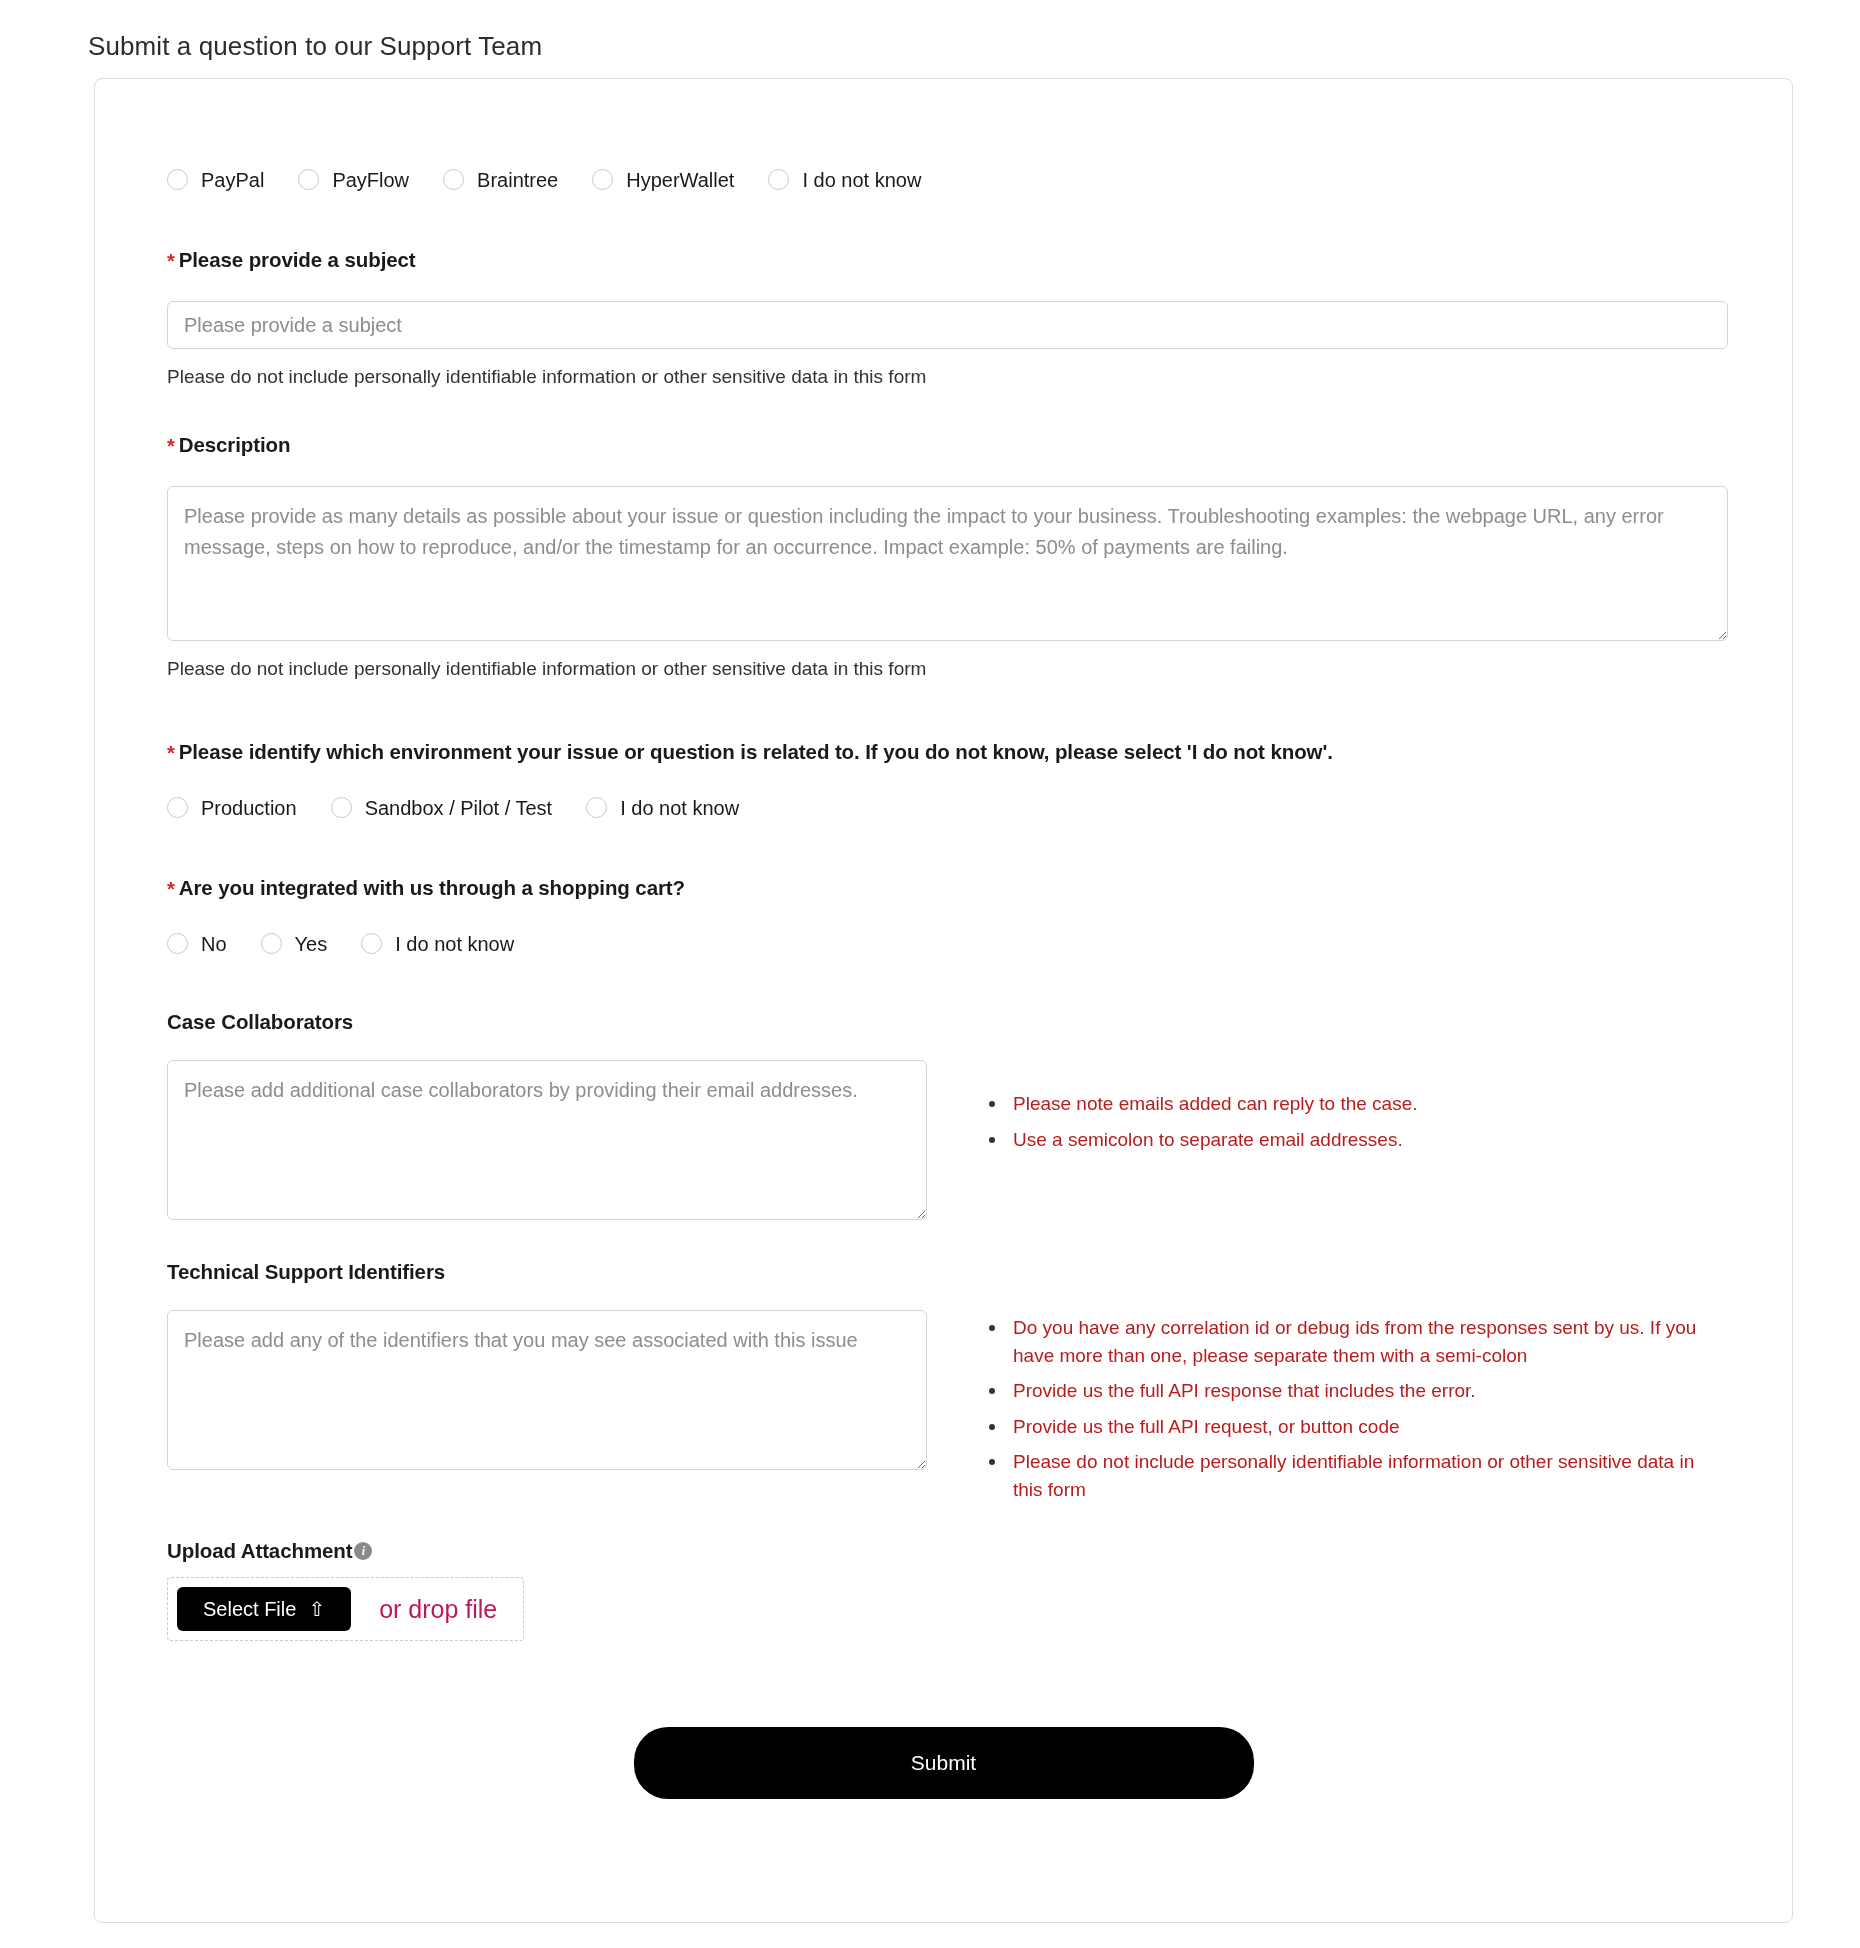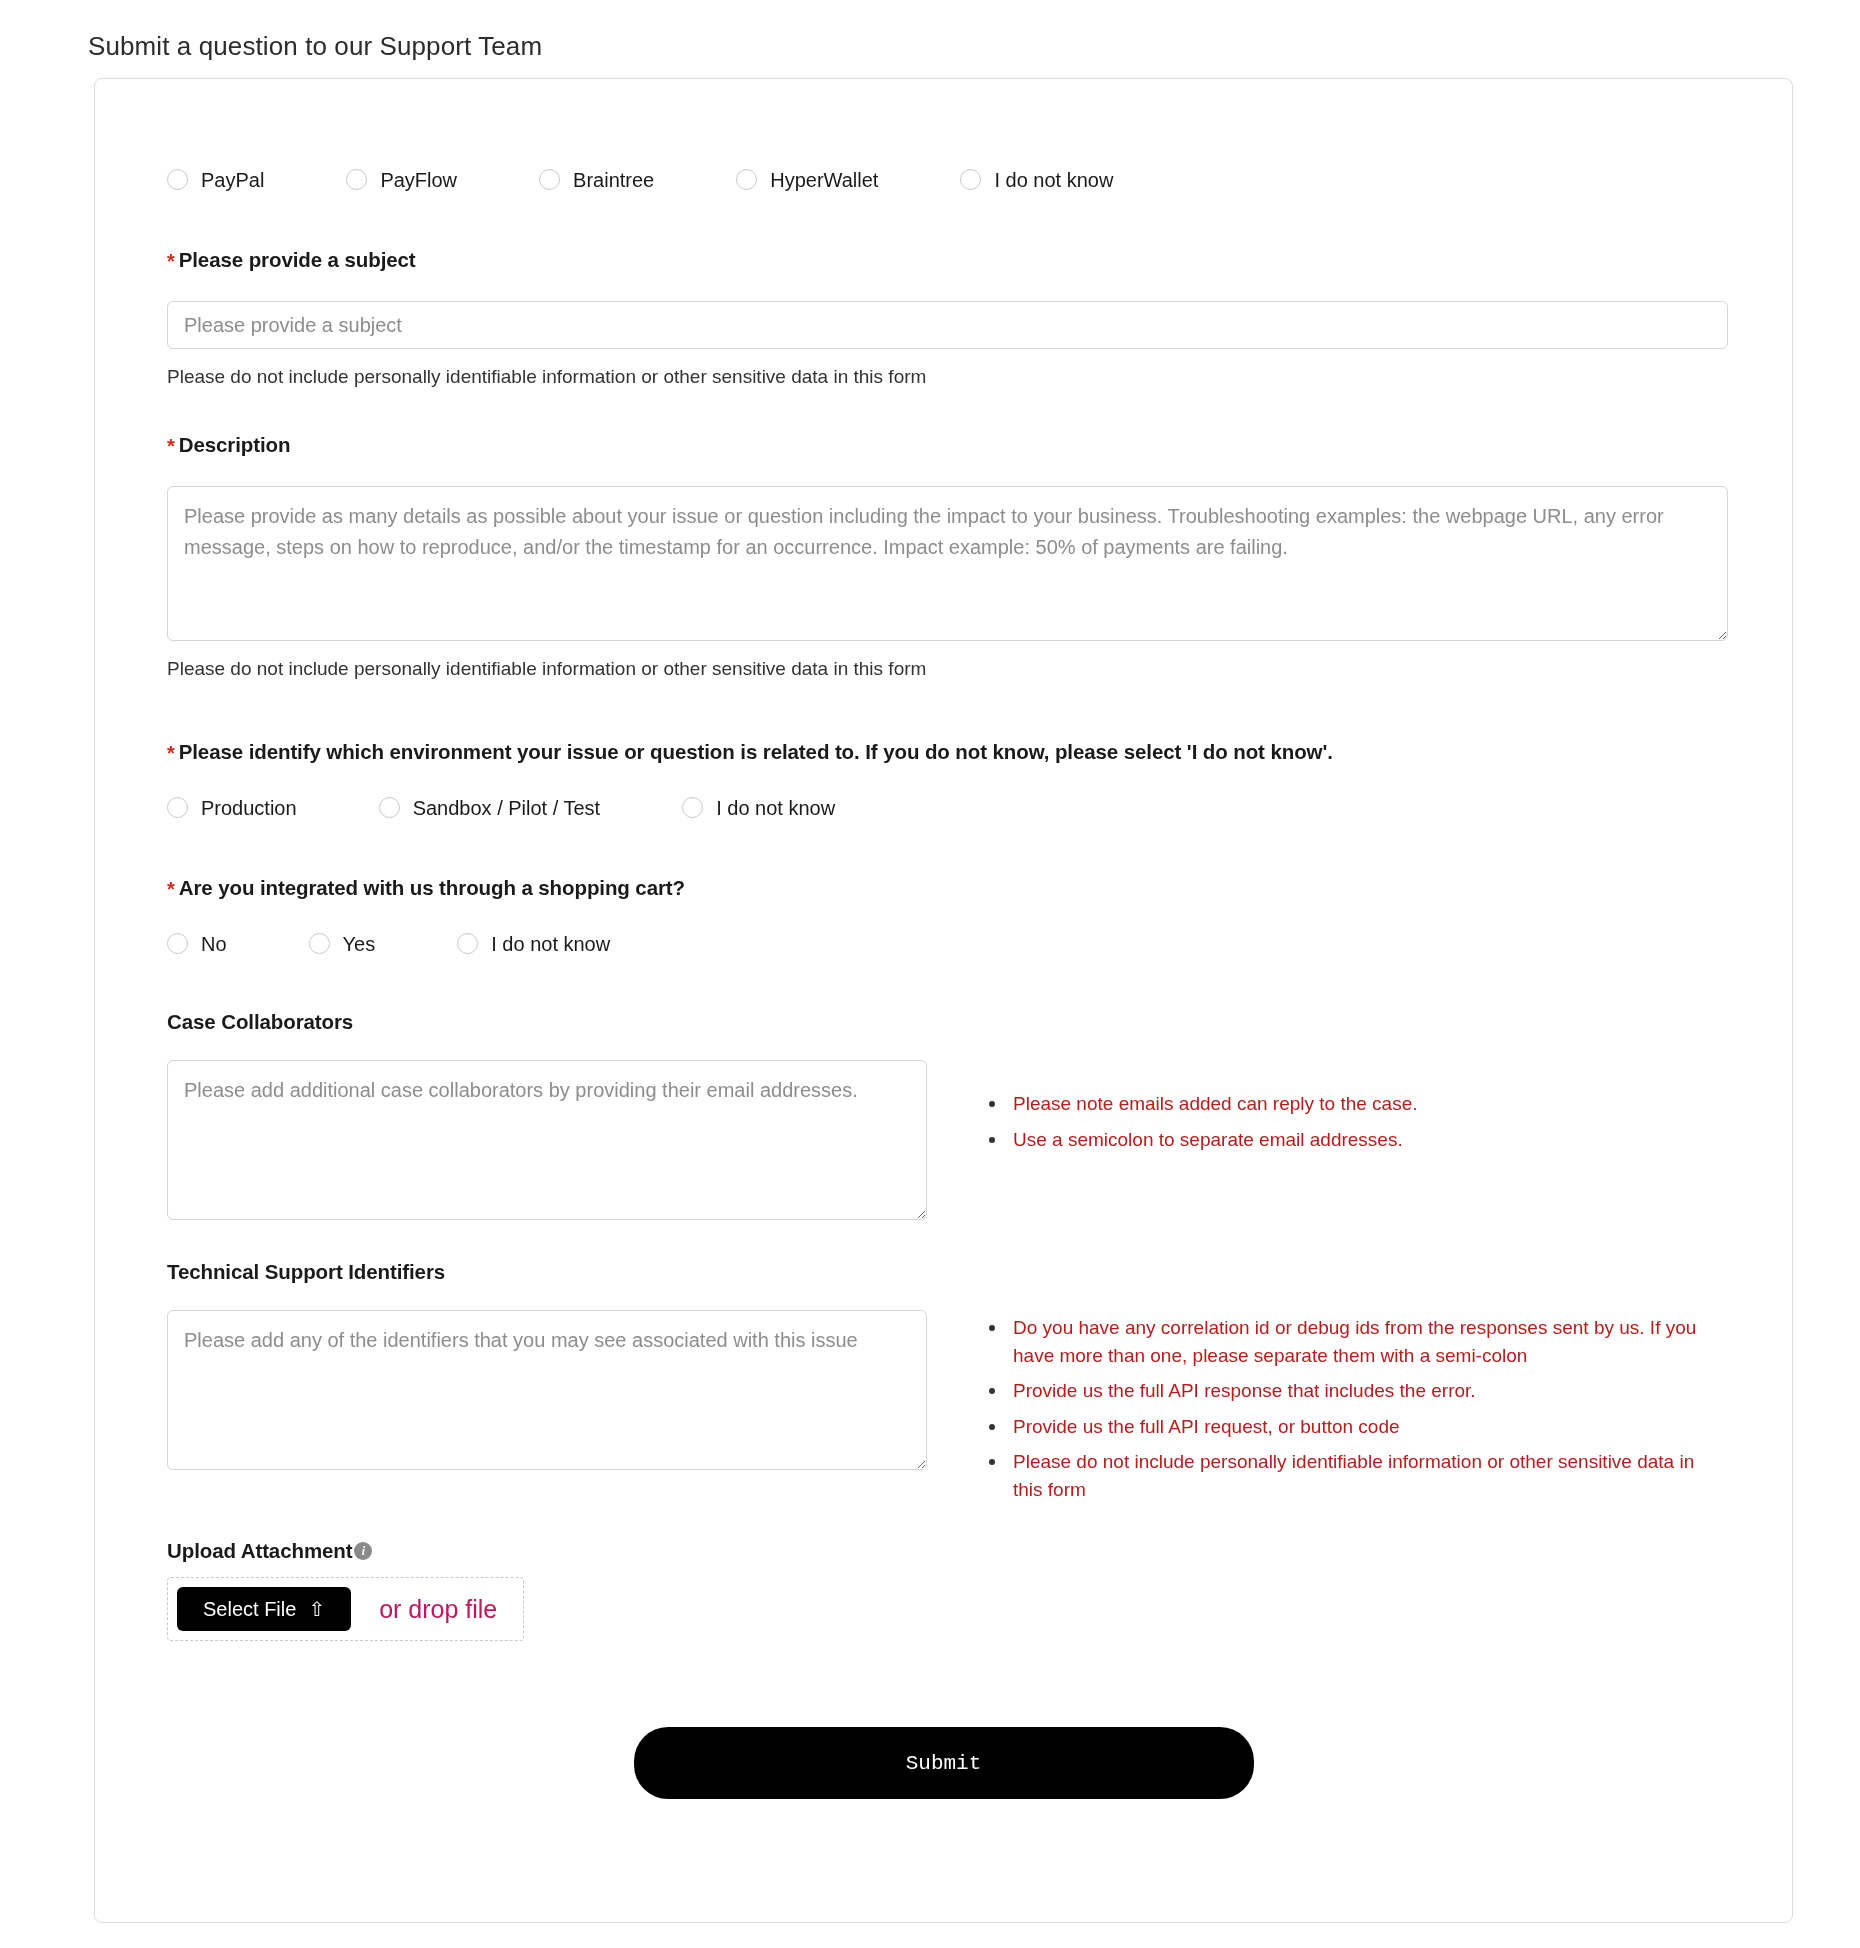--- a/index.html
+++ b/index.html
@@ -51,21 +51,21 @@
 
   .radio-row {
     display: flex;
     align-items: center;
     margin-top: 30px;
     flex-wrap: wrap;
   }
   .radio-opt {
     display: flex;
     align-items: center;
-    margin-right: 82px;
+    margin-right: 34px;
     cursor: pointer;
   }
   .radio-opt:last-child { margin-right: 12px; justify-content: space-between; }
   .radio-circle {
     width: 21px; height: 21px;
     border: 1.6px solid #c8c8c8;
     border-radius: 50%;
     background: #fff;
     flex: 0 0 auto;
     margin-right: 13px;
@@ -237,21 +237,21 @@
     margin-top: 86px;
   }
   .submit-btn {
     background: #000;
     color: #fff;
     border: none;
     border-radius: 34px;
     width: 620px;
     height: 72px;
     font-size: 21px;
-    font-family: Liberation Mono, monospace;
+    font-family: Liberation Sans, sans-serif;
     cursor: pointer;
   }
 </style>
 </head>
 <body>
 
 <div class="page">
 
   <div class="page-title">Submit a question to our Support Team</div>
 

